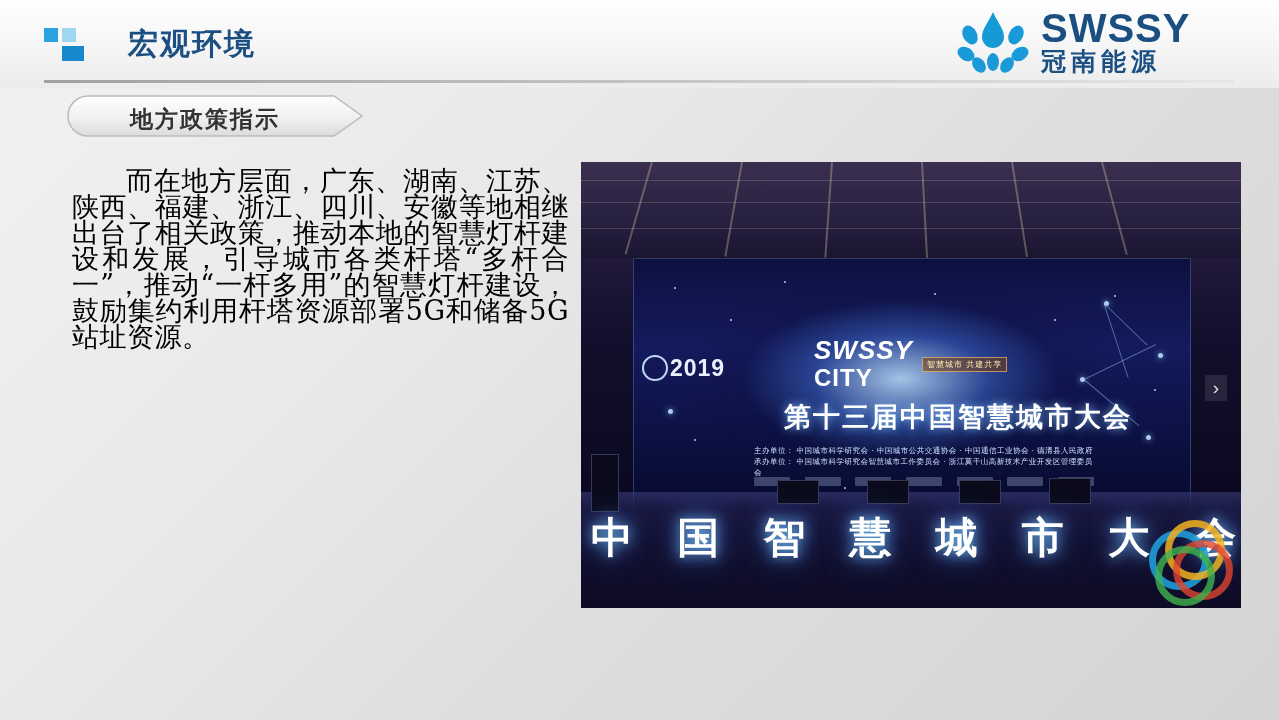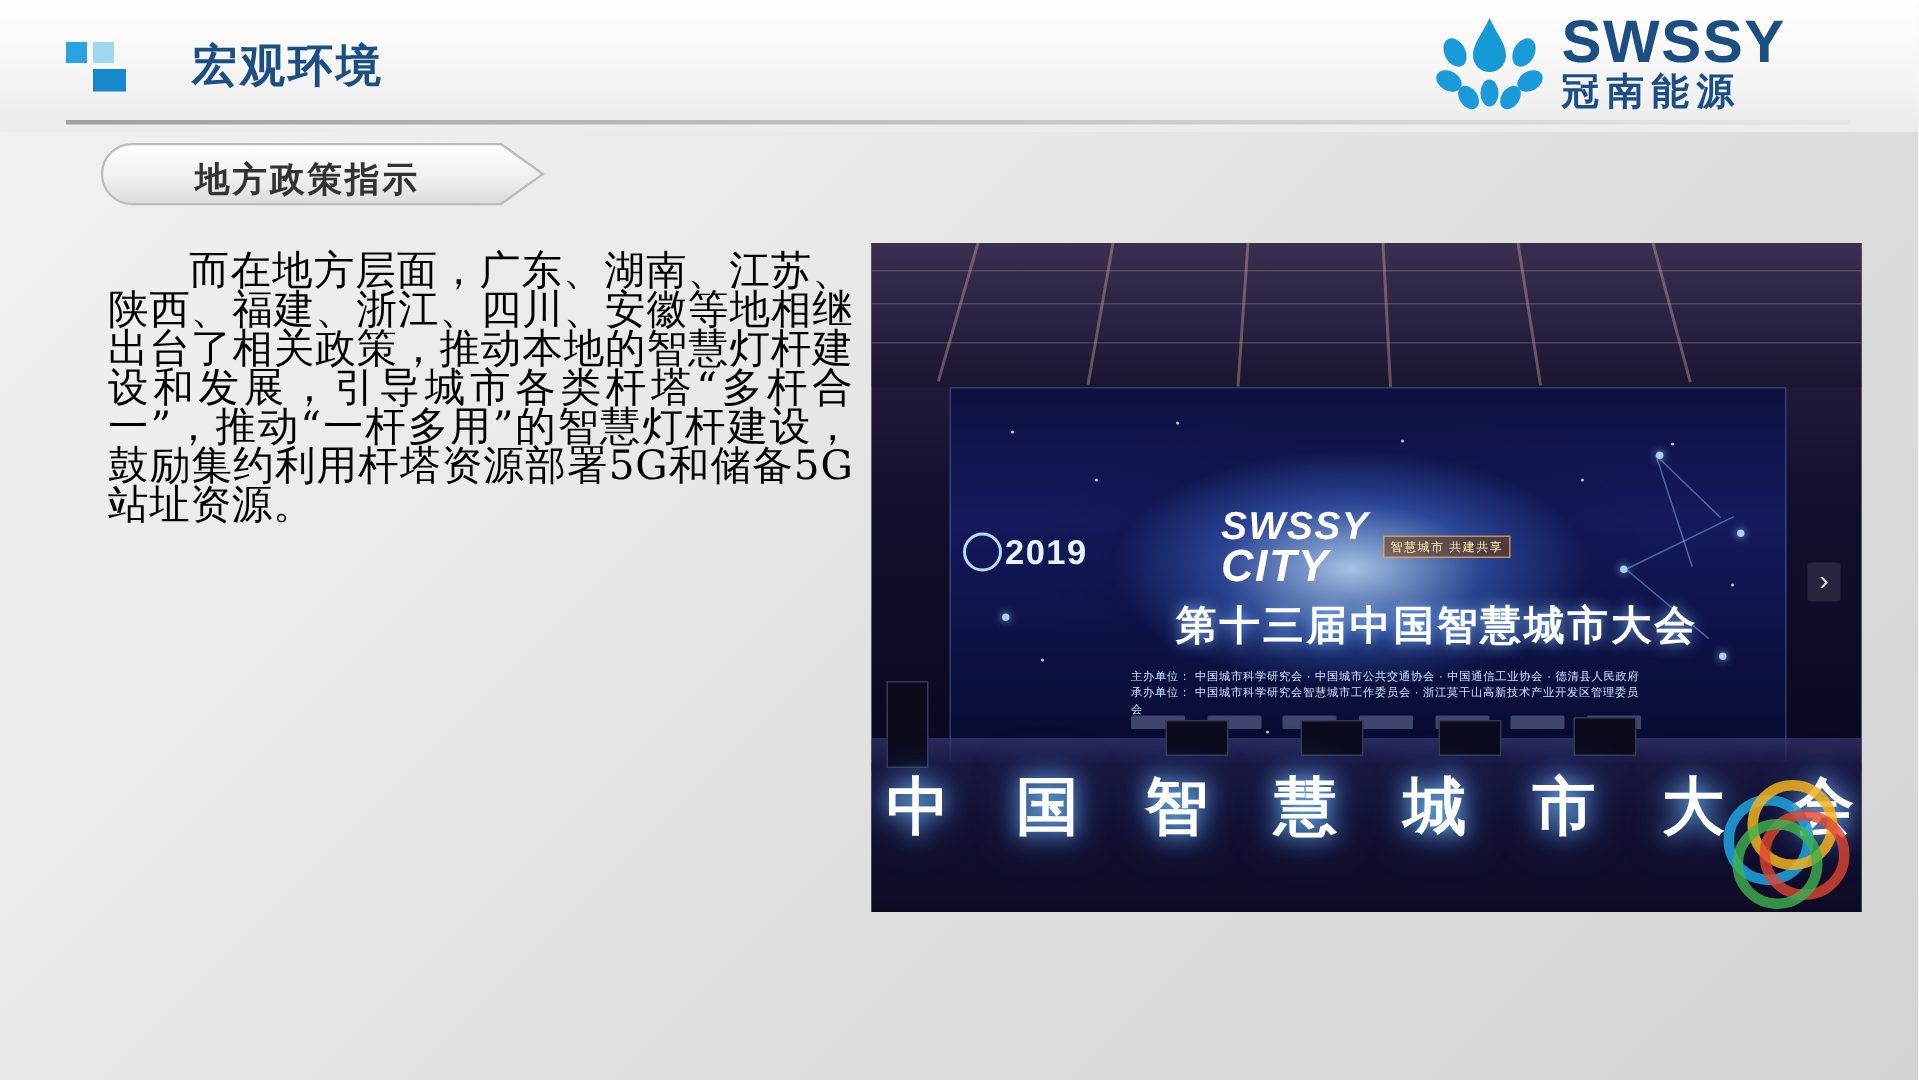--- a/index.html
+++ b/index.html
@@ -232,23 +232,22 @@
     font-weight: bold;
     font-style: italic;
     color: #ffffff;
     line-height: 26px;
     letter-spacing: 1px;
   }
   .scr-city {
     position: absolute;
     left: 180px;
     top: 104px;
-    font-size: 30px;
-    font-weight: bold;
-    font-style: italic;
+    font-size: 24px;
+    font-weight: bold;
     color: #ffffff;
     line-height: 30px;
     letter-spacing: 1px;
   }
   .scr-badge {
     position: absolute;
     left: 288px;
     top: 98px;
     font-size: 8px;
     color: #fff1b0;

